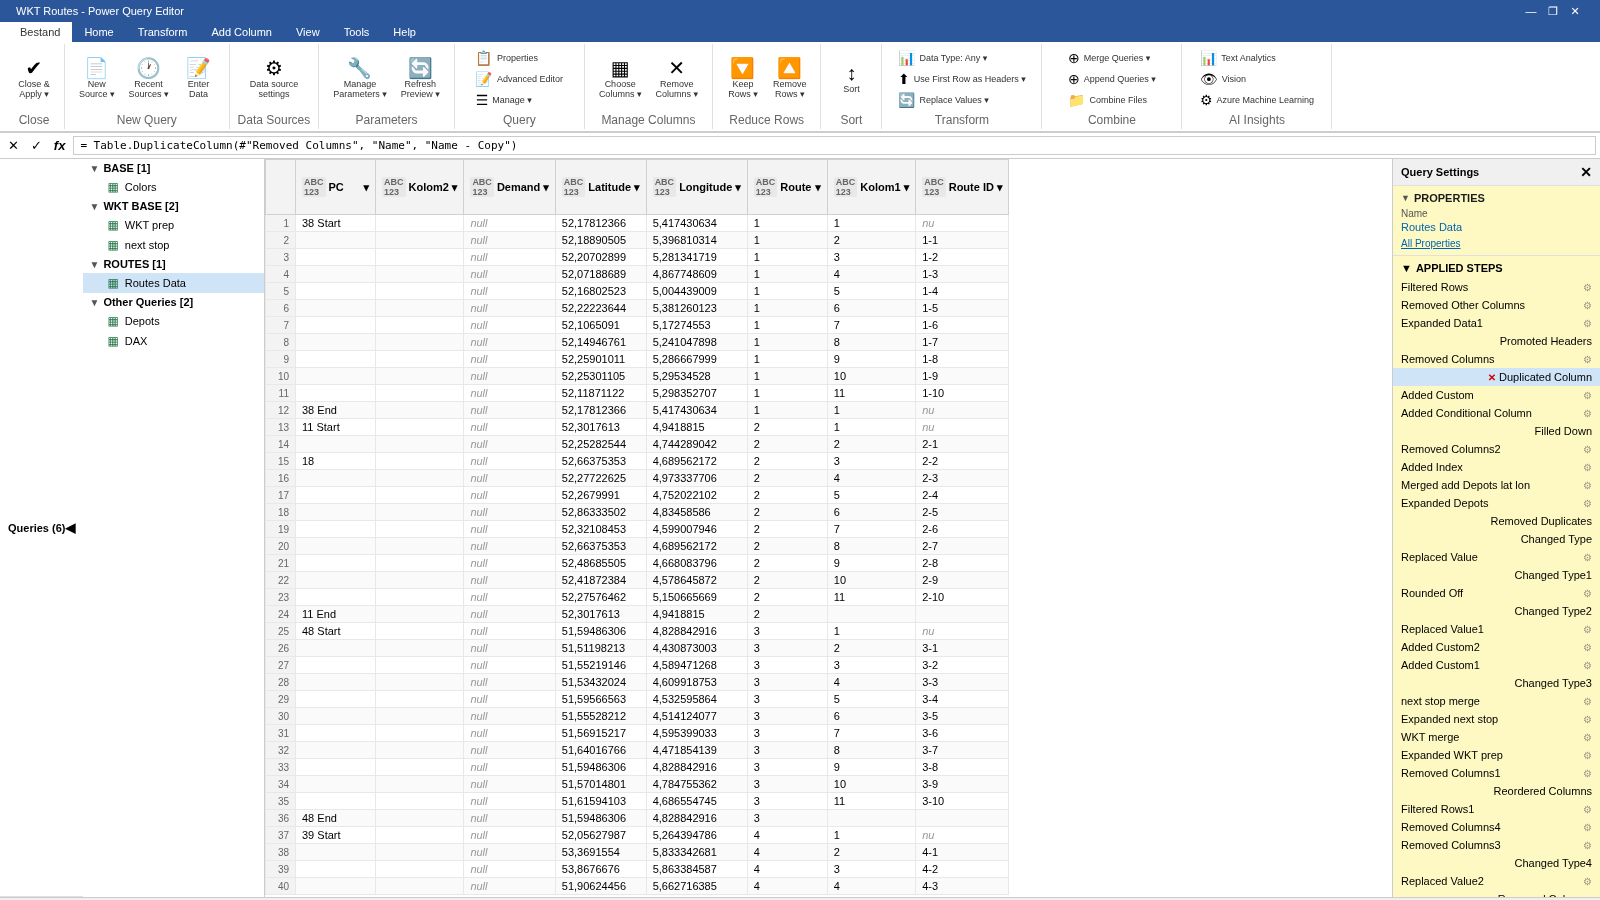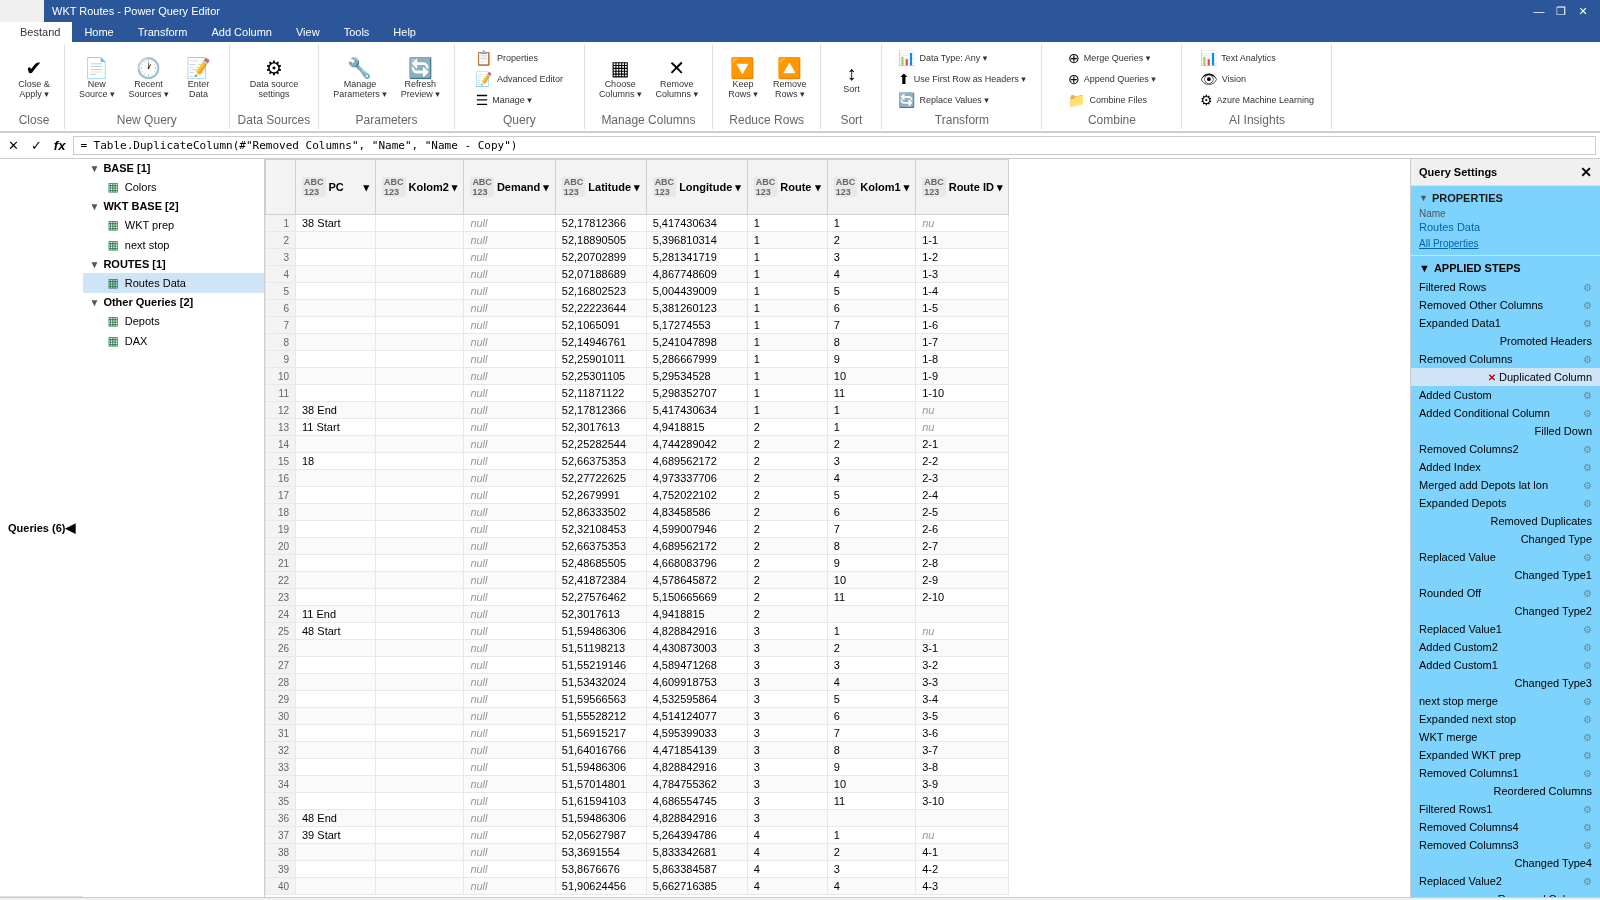--- a/index.html
+++ b/index.html
@@ -6,22 +6,21 @@
     body { background: #f0f0f0; overflow: hidden; width: 1600px; height: 900px; }
 
     
     .title-bar {
       background: #2b579a;
       color: white;
       height: 22px;
       display: flex;
       align-items: center;
       justify-content: space-between;
-      padding: 0 8px;
-      margin-left: 44px;
+      padding: 0 16px;
     }
     .title-bar-title { font-size: 11px; }
     .title-bar-controls { display: flex; gap: 4px; }
     .title-bar-btn { width: 18px; height: 18px; background: transparent; border: none; color: white; cursor: pointer; font-size: 11px; display: flex; align-items: center; justify-content: center; }
 
     
     .ribbon { background: #fff; border-bottom: 1px solid #ccc; }
     .ribbon-tabs { display: flex; background: #2b579a; padding-left: 0; margin-left: 8px; }
     .ribbon-tab {
       padding: 4px 12px;
@@ -138,22 +137,22 @@
       max-width: 120px;
       overflow: hidden;
       text-overflow: ellipsis;
     }
     .data-grid tr:nth-child(even) { background: #fafafa; }
     .row-num { background: #f3f3f3; color: #666; text-align: right; font-size: 10px; min-width: 30px; border: 1px solid #d0d0d0; padding: 2px 4px; position: sticky; left: 0; z-index: 1; }
     .null-cell { color: #999; font-style: italic; }
 
     
     .settings-panel {
-      width: 190px;
-      background: #7dd3fc;
+      width: 208px;
+      background: #fef9c3;
       border-left: 1px solid #ccc;
       display: flex;
       flex-direction: column;
       overflow: hidden;
     }
     .settings-panel-header {
       display: flex;
       justify-content: space-between;
       align-items: center;
       padding: 5px 8px;

